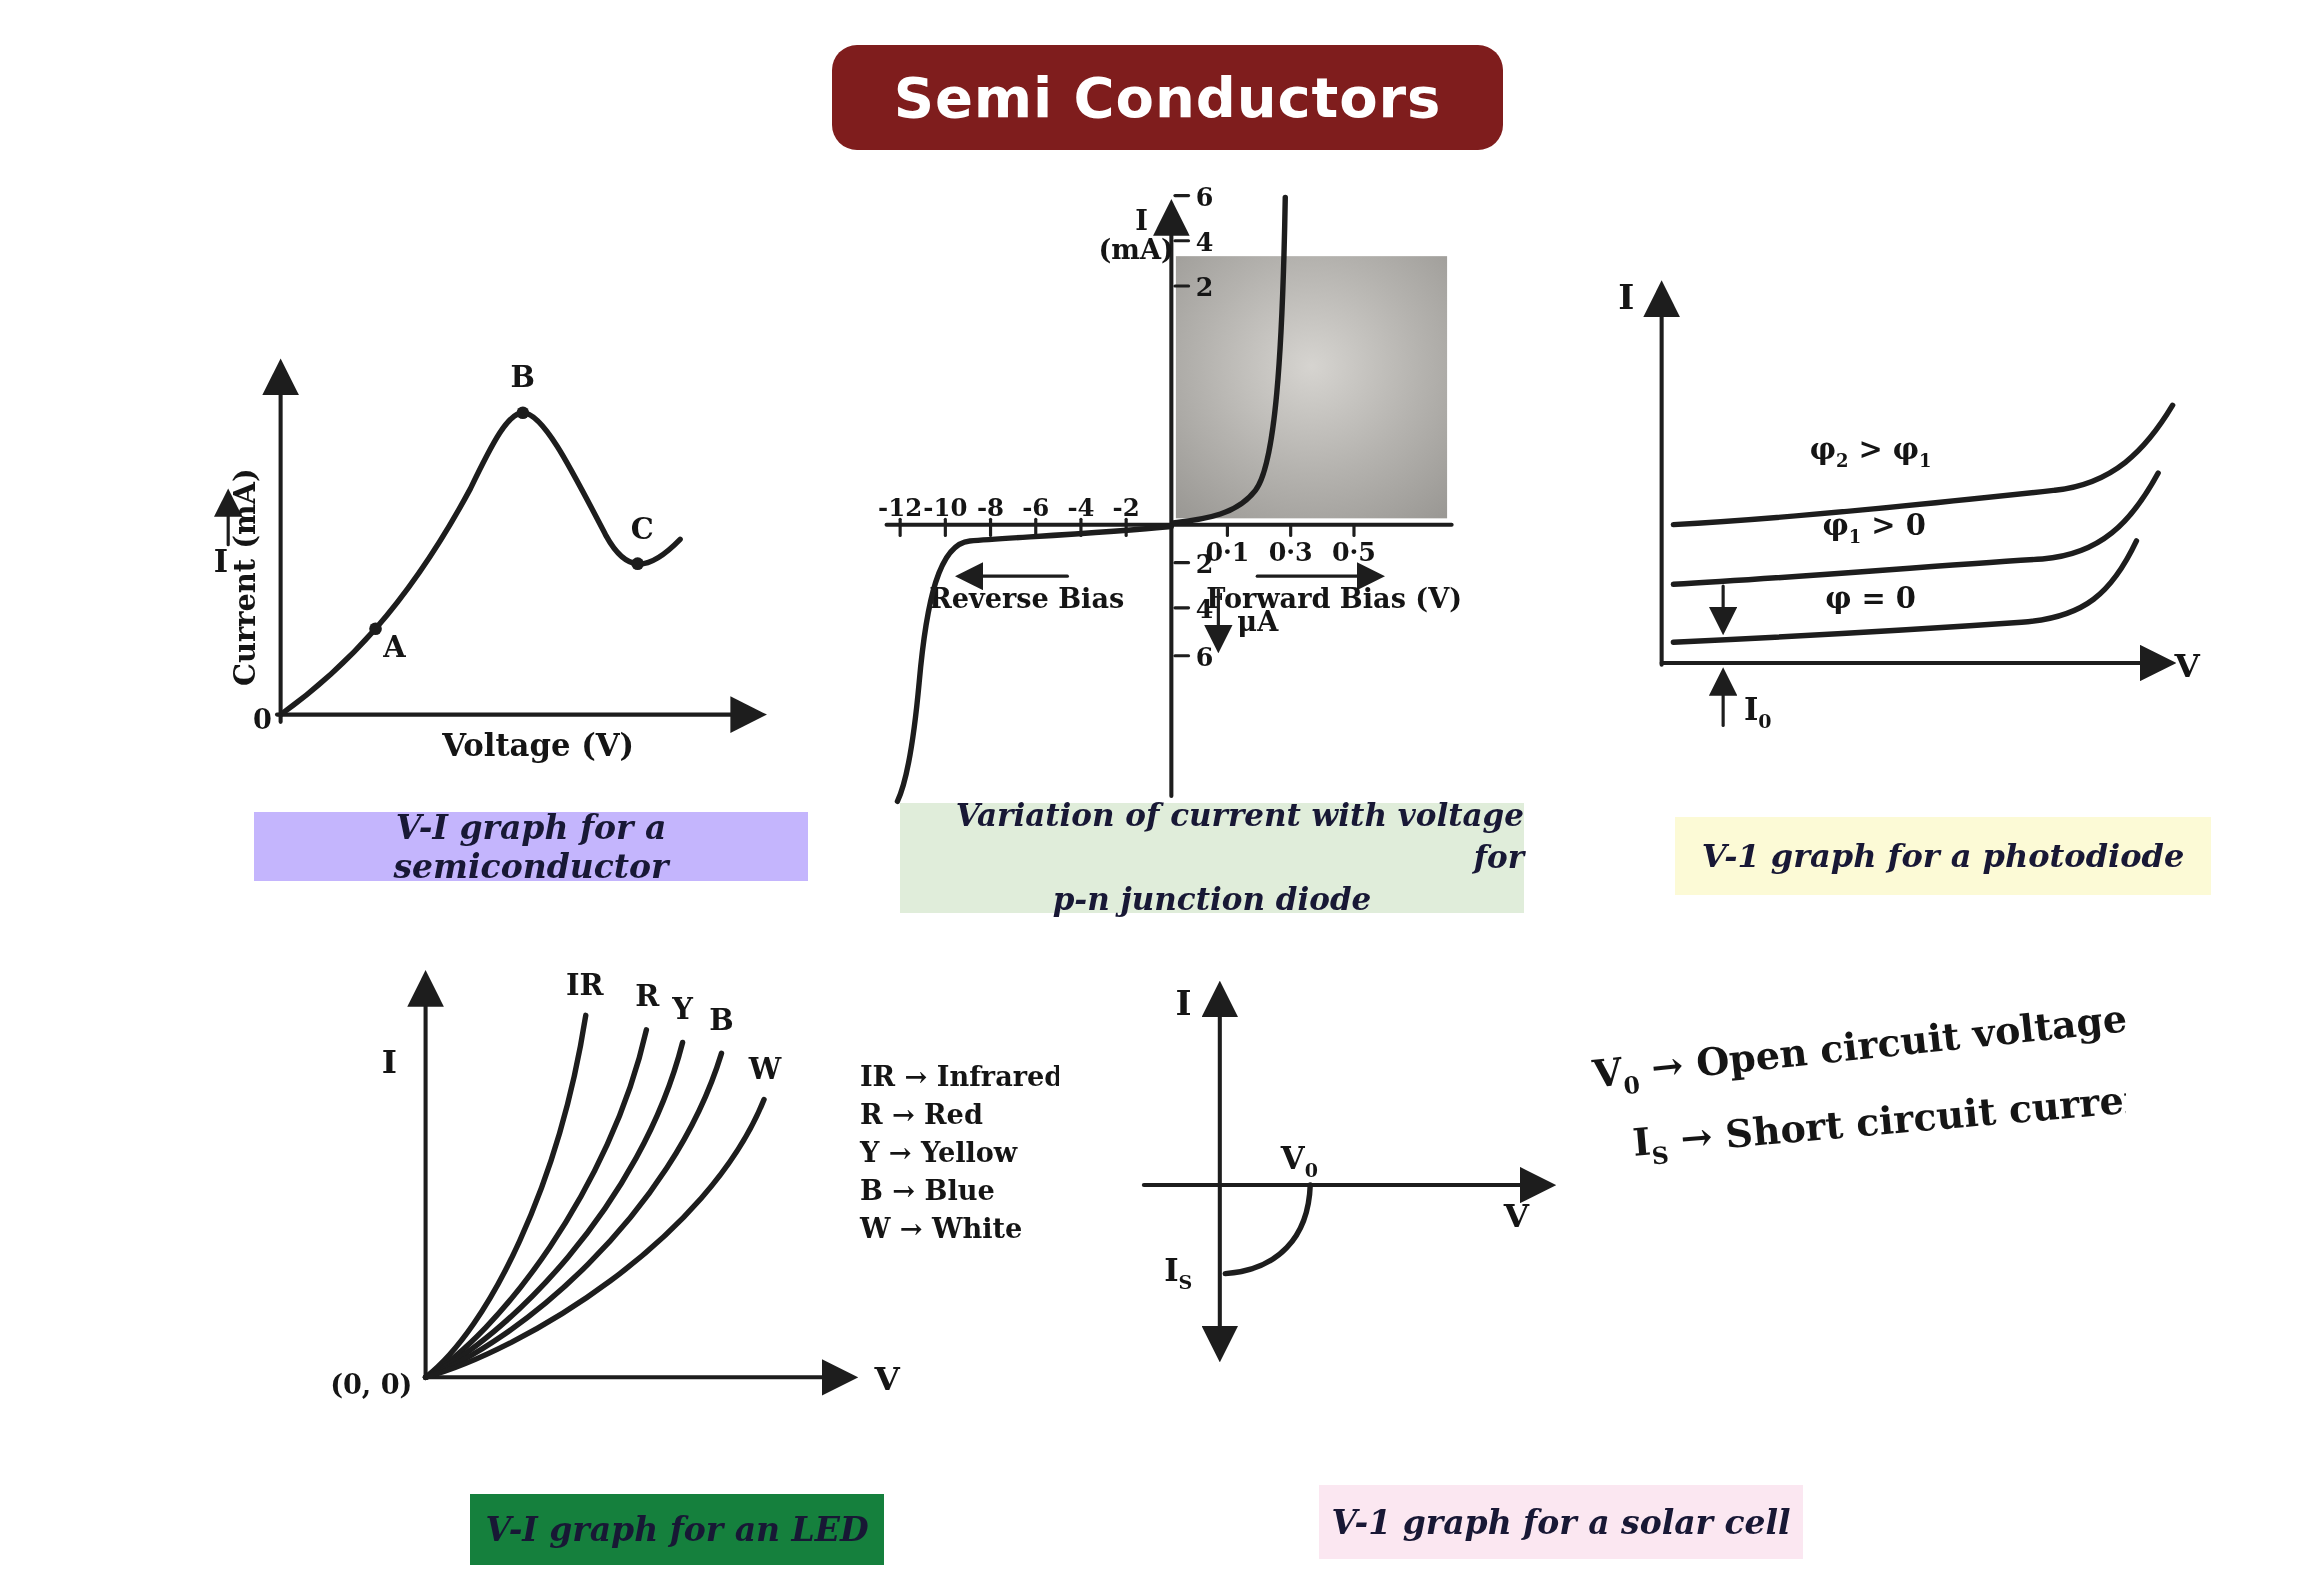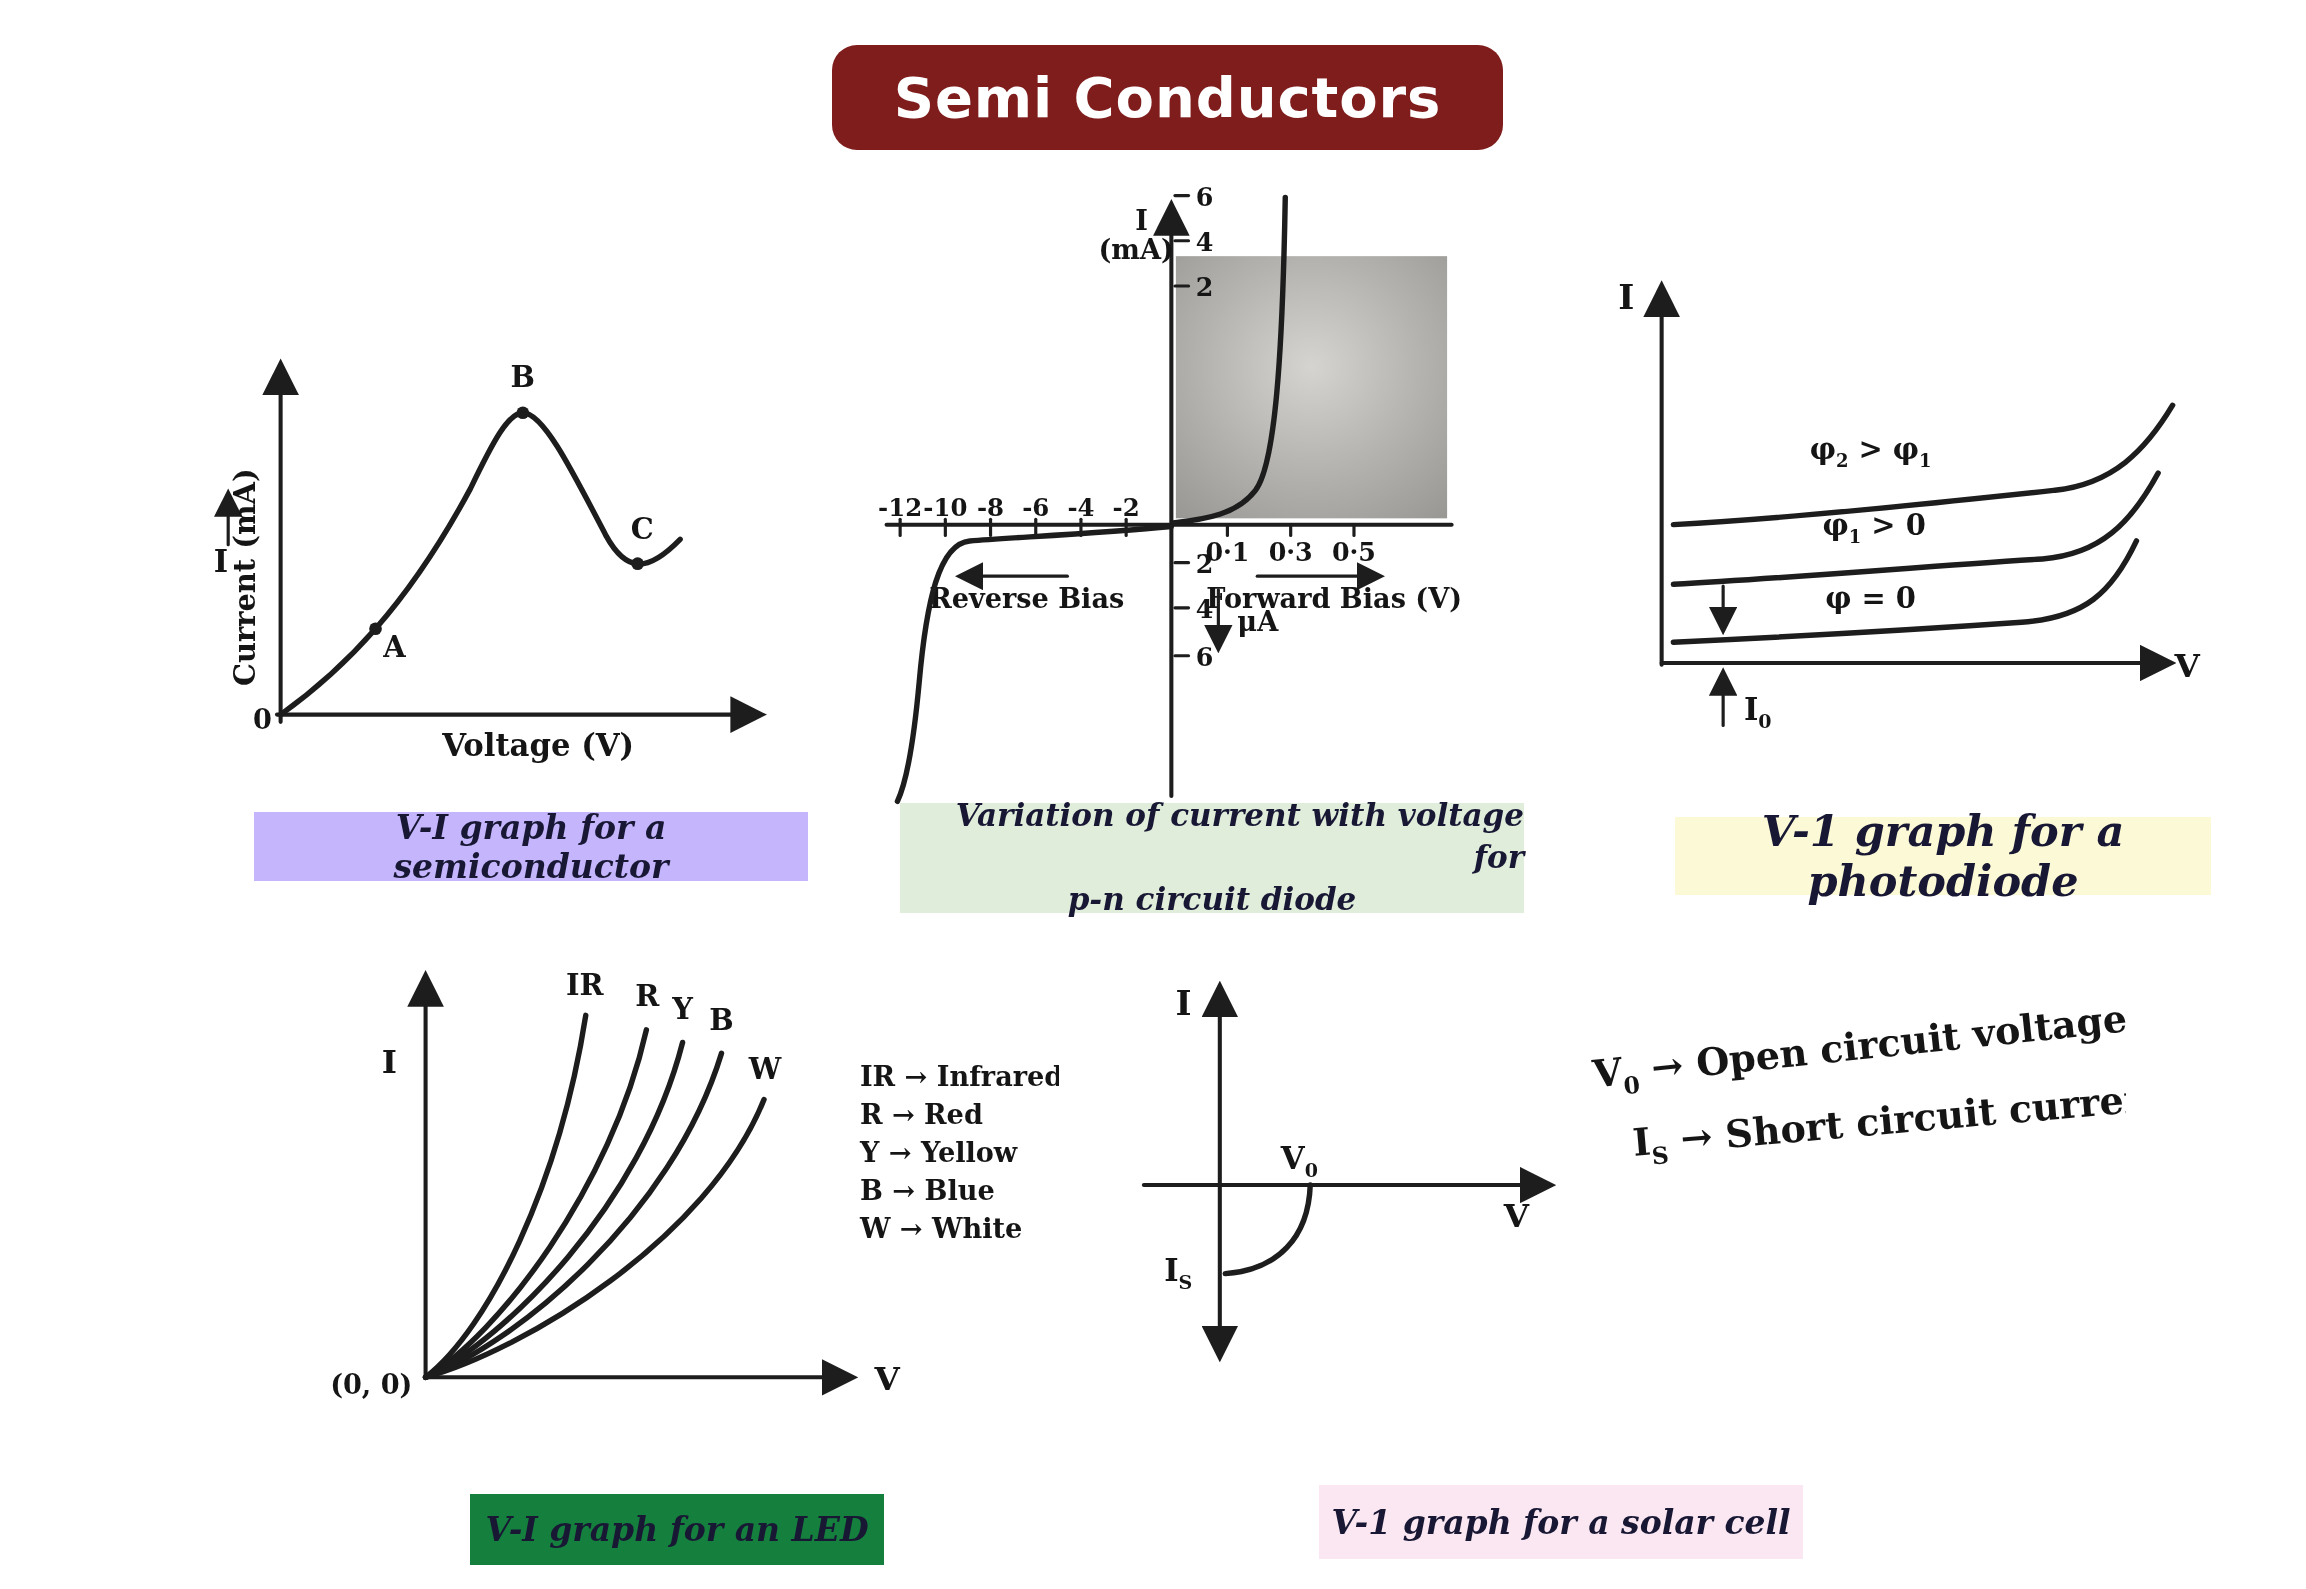--- a/index.html
+++ b/index.html
@@ -17,21 +17,21 @@
     font-family:"DejaVu Sans","Liberation Sans",sans-serif;
     font-weight:800; font-size:56px; color:#ffffff; letter-spacing:0.9px;
   }
   .caption {
     position:absolute; display:flex; flex-direction:column;
     align-items:center; justify-content:center;
     font-weight:700; font-style:italic; color:#181835; text-align:center;
   }
   .cap-semi  { left:222px;  top:812px;  width:554px; height:69px;  background:#c4b5fd; font-size:33px;margin-left:32px; }
   .cap-diode { left:900px;  top:803px;  width:624px; height:110px; background:#e0edda; font-size:31px; line-height:1.35;text-align:right; }
-  .cap-photo { left:1675px; top:817px;  width:536px; height:78px;  background:#fcfad6; font-size:43px; }
+  .cap-photo { left:1675px; top:817px;  width:536px; height:78px;  background:#fcfad6; font-size:32px; }
   .cap-led   { left:470px;  top:1494px; width:414px; height:71px;  background:#15803d; font-size:33px; }
   .cap-solar { left:1319px; top:1485px; width:484px; height:74px;  background:#fbe7f1; font-size:33px; }
   .graph { position:absolute; }
   svg text {
     font-family:"DejaVu Serif","Liberation Serif",serif;
     font-weight:700; fill:#151515;
   }
   .ink   { stroke:#1d1d1d; fill:none; stroke-linecap:round; stroke-linejoin:round; }
   .axis  { stroke-width:4.5; }
   .curve { stroke-width:6; }
@@ -206,21 +206,21 @@
 
     <text x="512" y="142" font-size="42" transform="rotate(-6 512 142)"><tspan>V</tspan><tspan class="sub" dy="11">0</tspan><tspan dy="-11"> → Open circuit voltage</tspan></text>
     <text x="556" y="218" font-size="42" transform="rotate(-5 556 218)"><tspan>I</tspan><tspan class="sub" dy="11">S</tspan><tspan dy="-11"> → Short circuit current</tspan></text>
   </svg>
 
   <div class="caption cap-semi">
     <div>V-I graph for a semiconductor</div>
   </div>
   <div class="caption cap-diode">
     <div>Variation of current with voltage for</div>
-    <div>p-n circuit diode</div>
+    <div>p-n junction diode</div>
   </div>
   <div class="caption cap-photo">
     <div>V-1 graph for a photodiode</div>
   </div>
   <div class="caption cap-led">
     <div>V-I graph for an LED</div>
   </div>
   <div class="caption cap-solar">
     <div>V-1 graph for a solar cell</div>
   </div>

